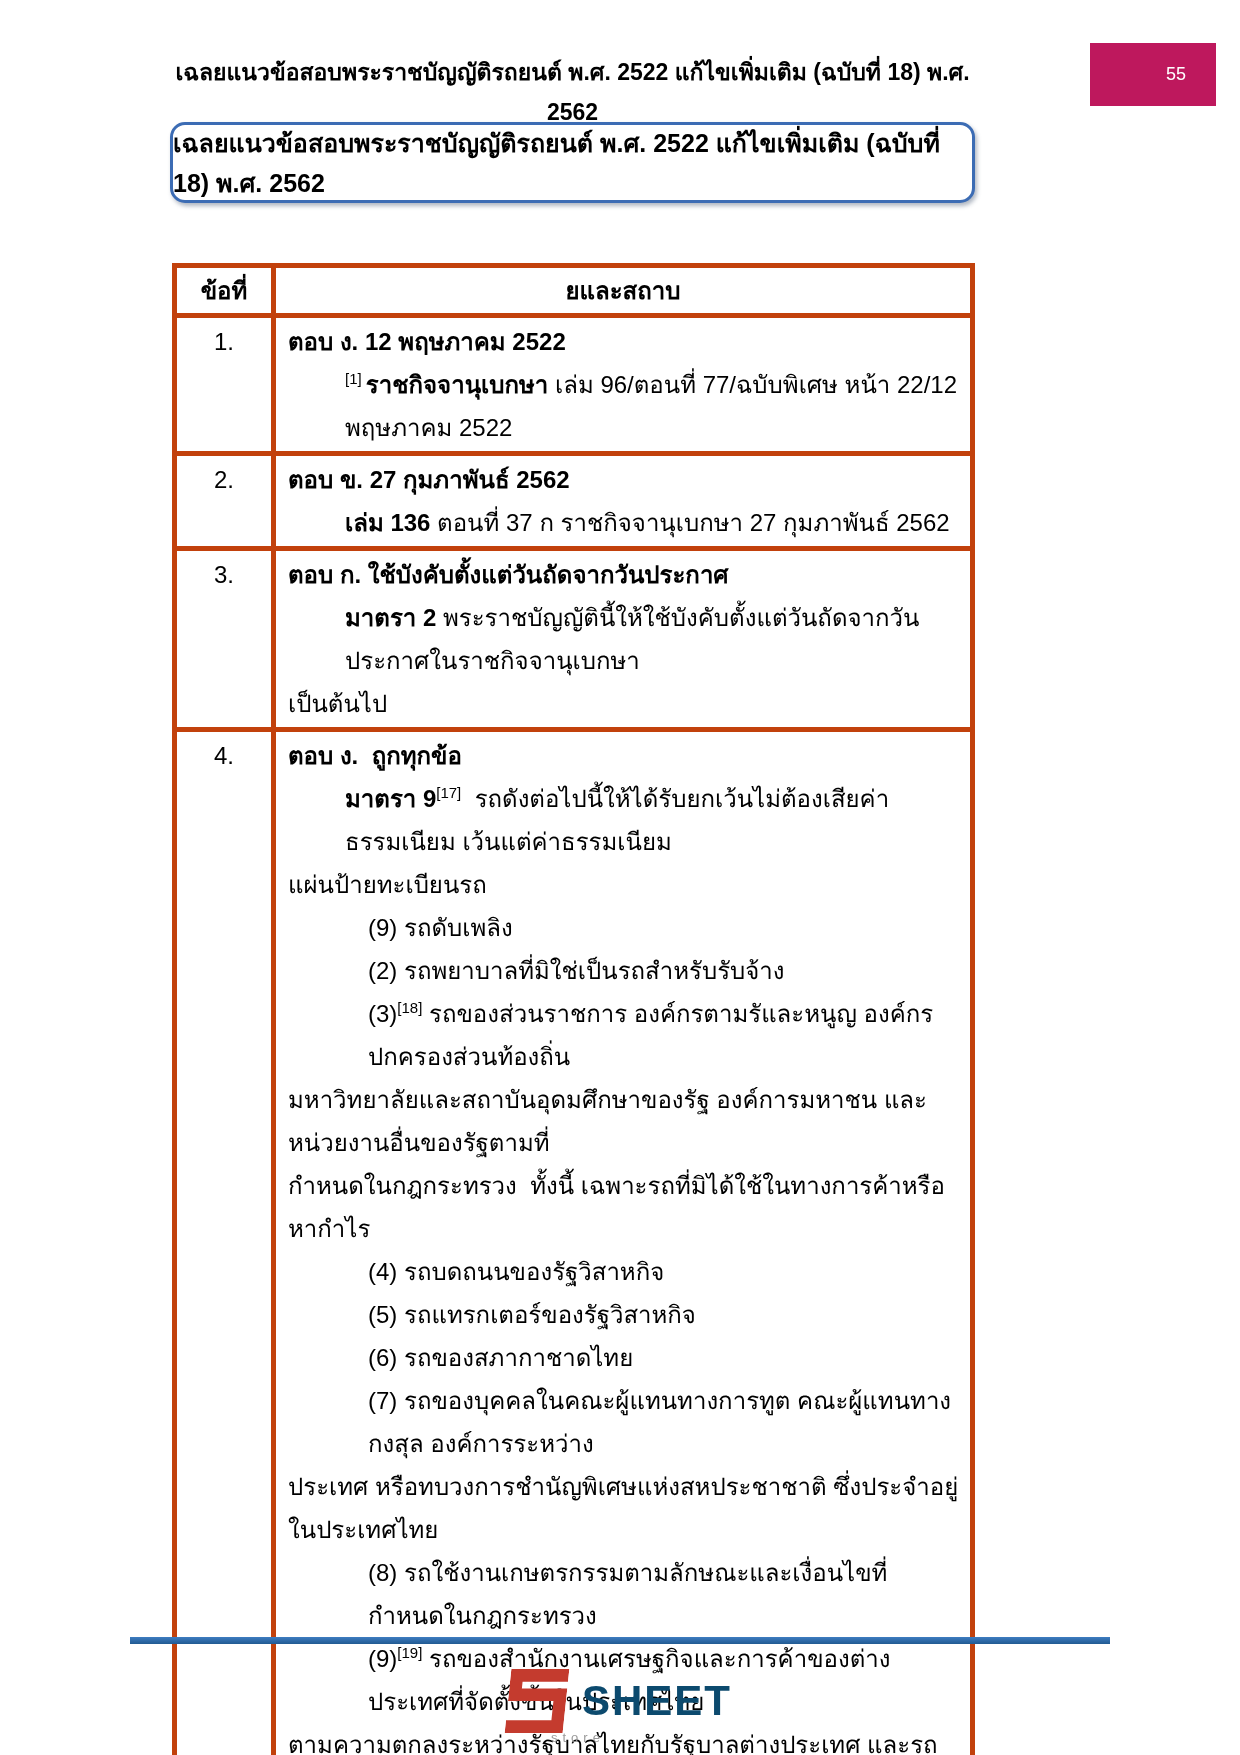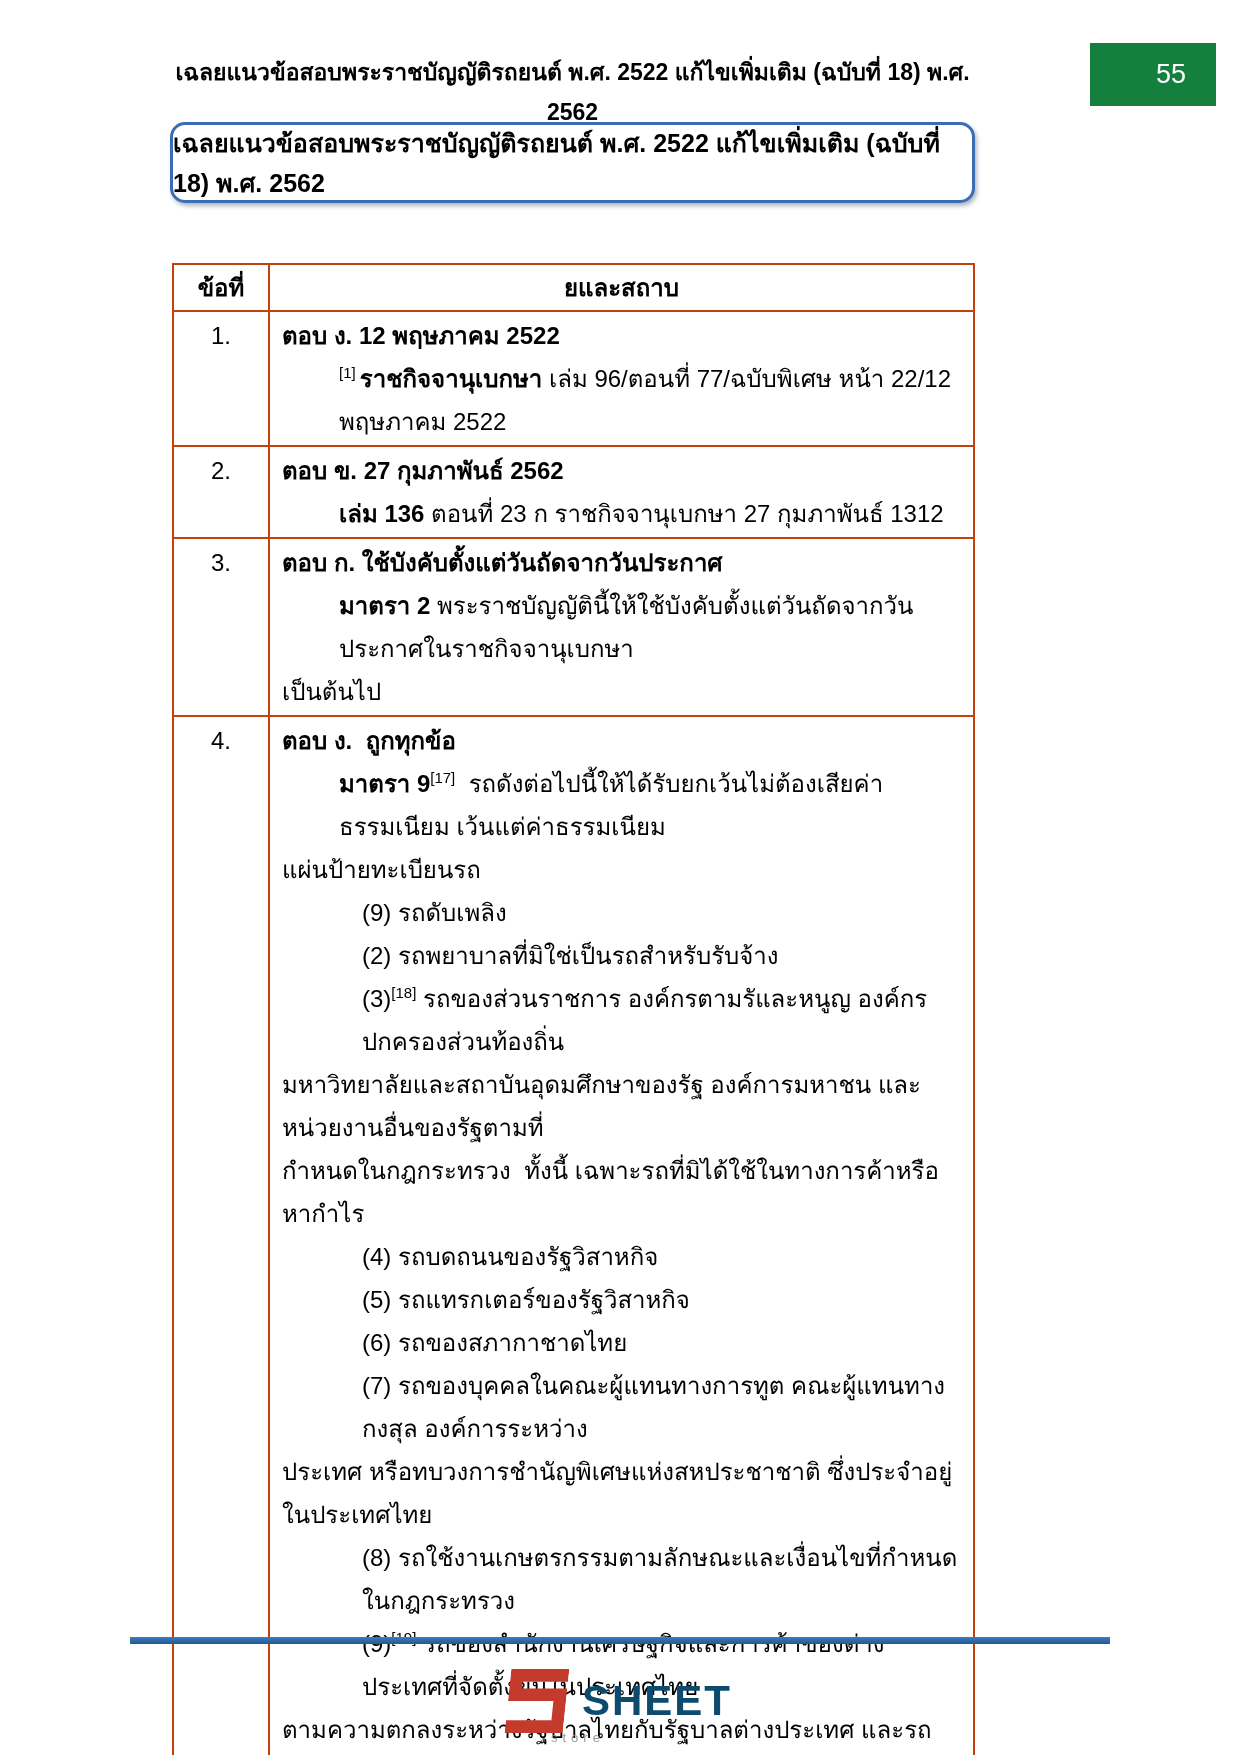--- a/index.html
+++ b/index.html
@@ -13,42 +13,42 @@
     margin:0 auto;
   }
   
   .running-header{
     position:absolute;left:170px;top:52px;width:805px;height:40px;
     line-height:40px;text-align:center;
     font-size:23px;font-weight:bold;
   }
   .page-badge{
     position:absolute;left:1090px;top:43px;width:126px;height:63px;
-    background:#15803d;color:#fff;
+    background:#be185d;color:#fff;
     display:flex;align-items:center;justify-content:flex-end;
     padding-right:30px;box-sizing:border-box;
-    font-size:27px;
+    font-size:18px;
   }
   
   .title-box{
     position:absolute;left:170px;top:122px;width:805px;height:81px;
     box-sizing:border-box;
     border:3px solid #3c6cb4;border-radius:15px;
     box-shadow:2px 3px 4px rgba(80,95,120,0.45);
     display:flex;align-items:center;justify-content:center;
     font-size:25px;font-weight:bold;
     background:#fff;
   }
   
   table.answers{
     position:absolute;left:172px;top:263px;width:803px;
     border-collapse:collapse;table-layout:fixed;
   }
   table.answers th, table.answers td{
-    border:2px solid #c2410c;vertical-align:top;
+    border:5px solid #c2410c;vertical-align:top;
   }
   th.col-no, td.col-no{width:94px;}
   table.answers th{
     height:45px;font-size:24px;font-weight:bold;text-align:center;
     vertical-align:middle;padding:0;
   }
   td.col-no{
     text-align:center;font-size:24px;line-height:43px;padding-top:2px;
   }
   td.col-ans{padding:2px 10px 2px 12px;}
@@ -107,21 +107,21 @@
           <td class="col-no">1.</td>
           <td class="col-ans">
             <div class="line ind-0"><span class="b">ตอบ ง. 12 พฤษภาคม 2522</span></div>
             <div class="line ind-1"><sup>[1] </sup><span class="b">ราชกิจจานุเบกษา</span><span> เล่ม 96/ตอนที่ 77/ฉบับพิเศษ หน้า 22/12 พฤษภาคม 2522</span></div>
           </td>
         </tr>
         <tr>
           <td class="col-no">2.</td>
           <td class="col-ans">
             <div class="line ind-0"><span class="b">ตอบ ข. 27 กุมภาพันธ์ 2562</span></div>
-            <div class="line ind-1"><span class="b">เล่ม 136</span><span> ตอนที่ 23 ก ราชกิจจานุเบกษา 27 กุมภาพันธ์ 1312</span></div>
+            <div class="line ind-1"><span class="b">เล่ม 136</span><span> ตอนที่ 37 ก ราชกิจจานุเบกษา 27 กุมภาพันธ์ 2562</span></div>
           </td>
         </tr>
         <tr>
           <td class="col-no">3.</td>
           <td class="col-ans">
             <div class="line ind-0"><span class="b">ตอบ ก. ใช้บังคับตั้งแต่วันถัดจากวันประกาศ</span></div>
             <div class="line ind-1"><span class="b">มาตรา 2</span><span> พระราชบัญญัตินี้ให้ใช้บังคับตั้งแต่วันถัดจากวันประกาศในราชกิจจานุเบกษา</span></div>
             <div class="line ind-0"><span>เป็นต้นไป</span></div>
           </td>
         </tr>

